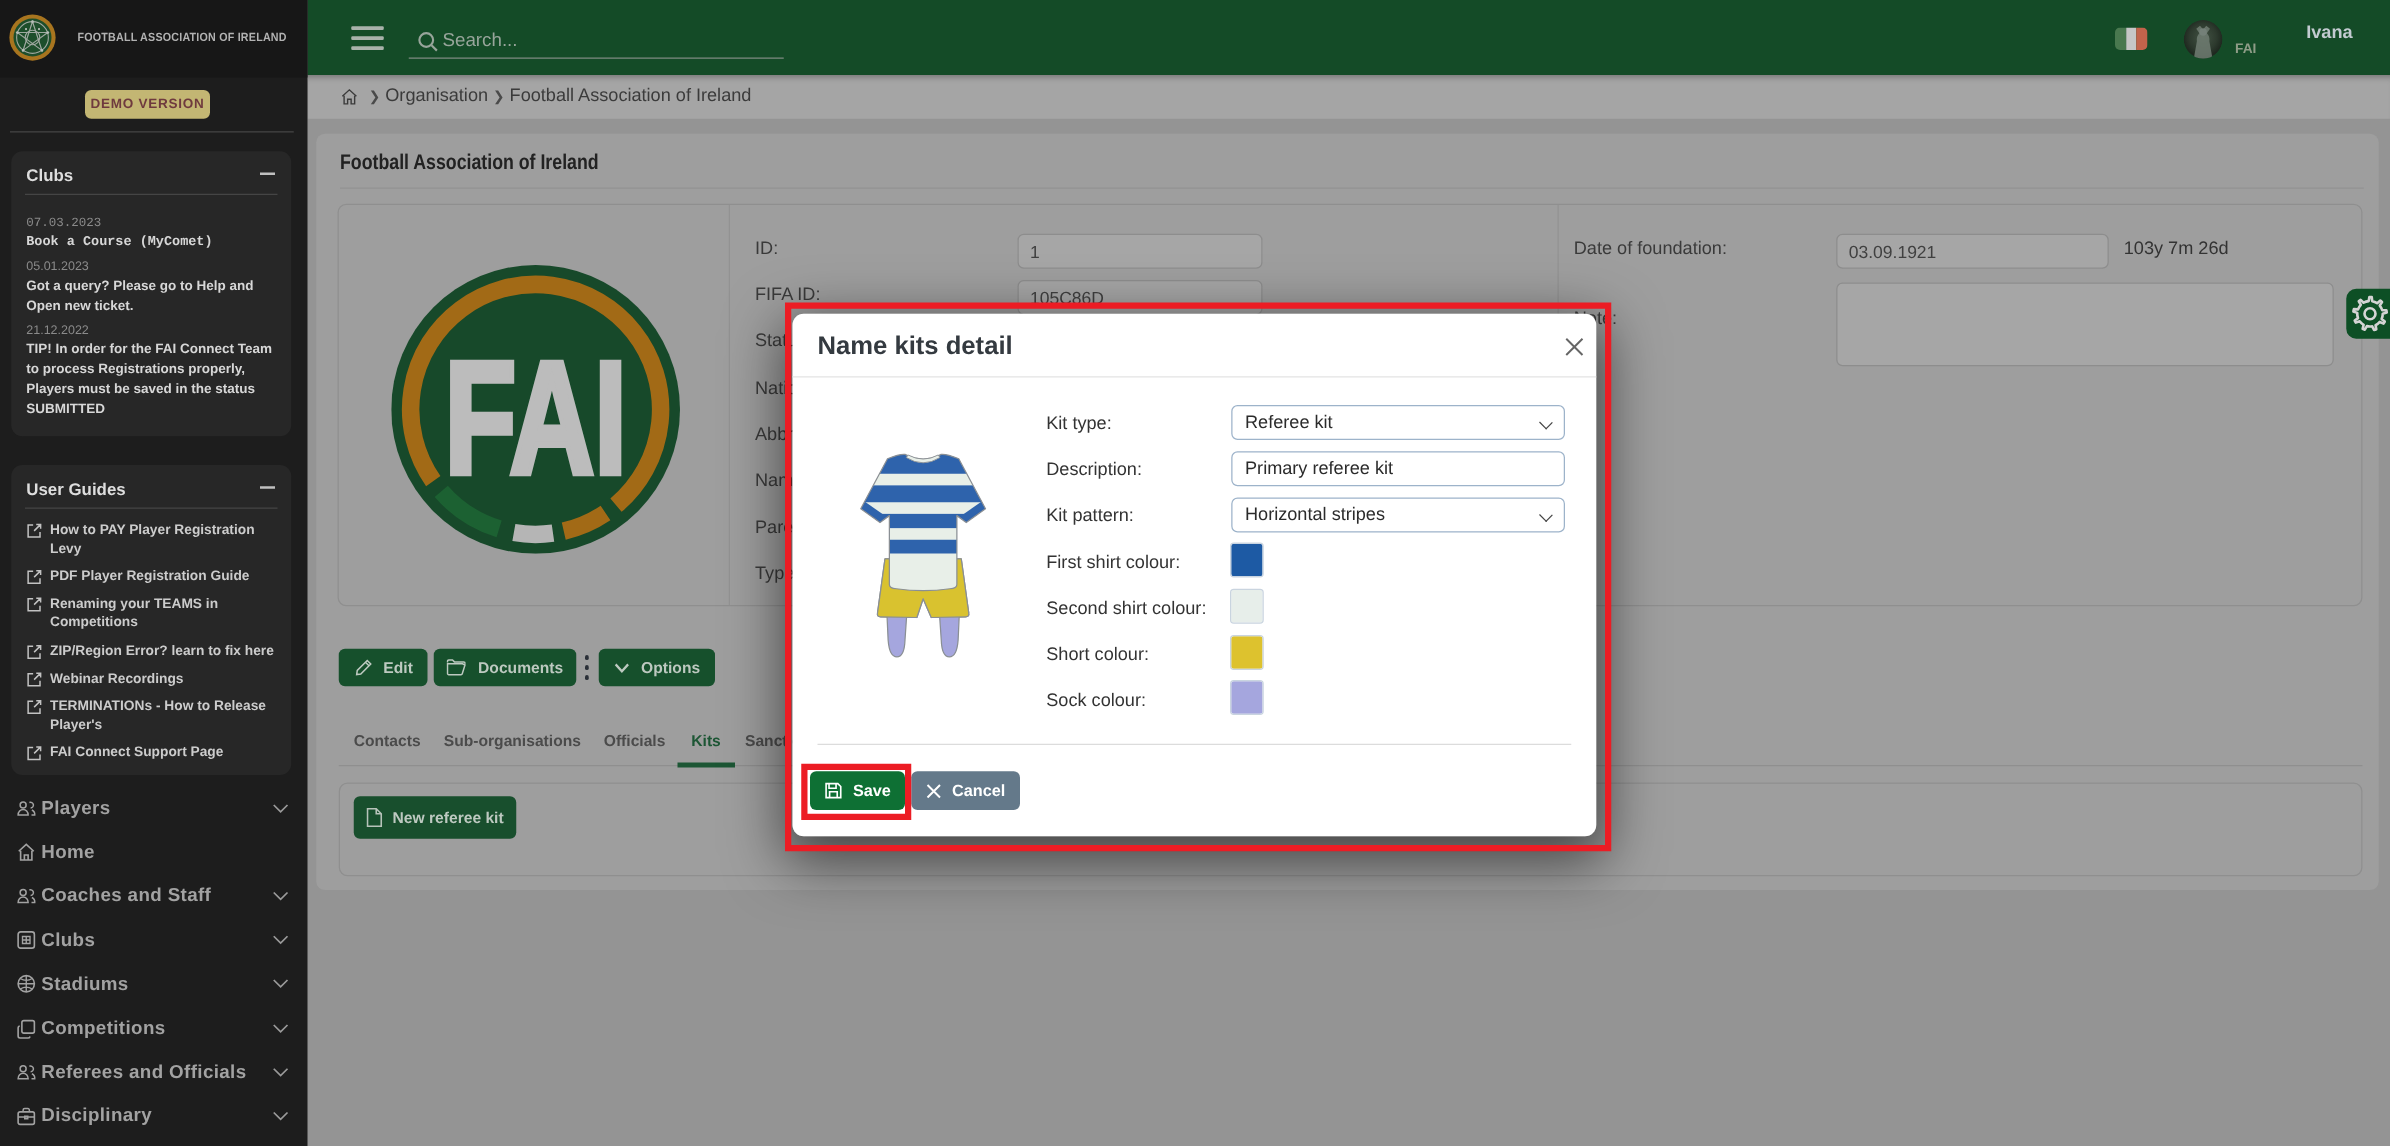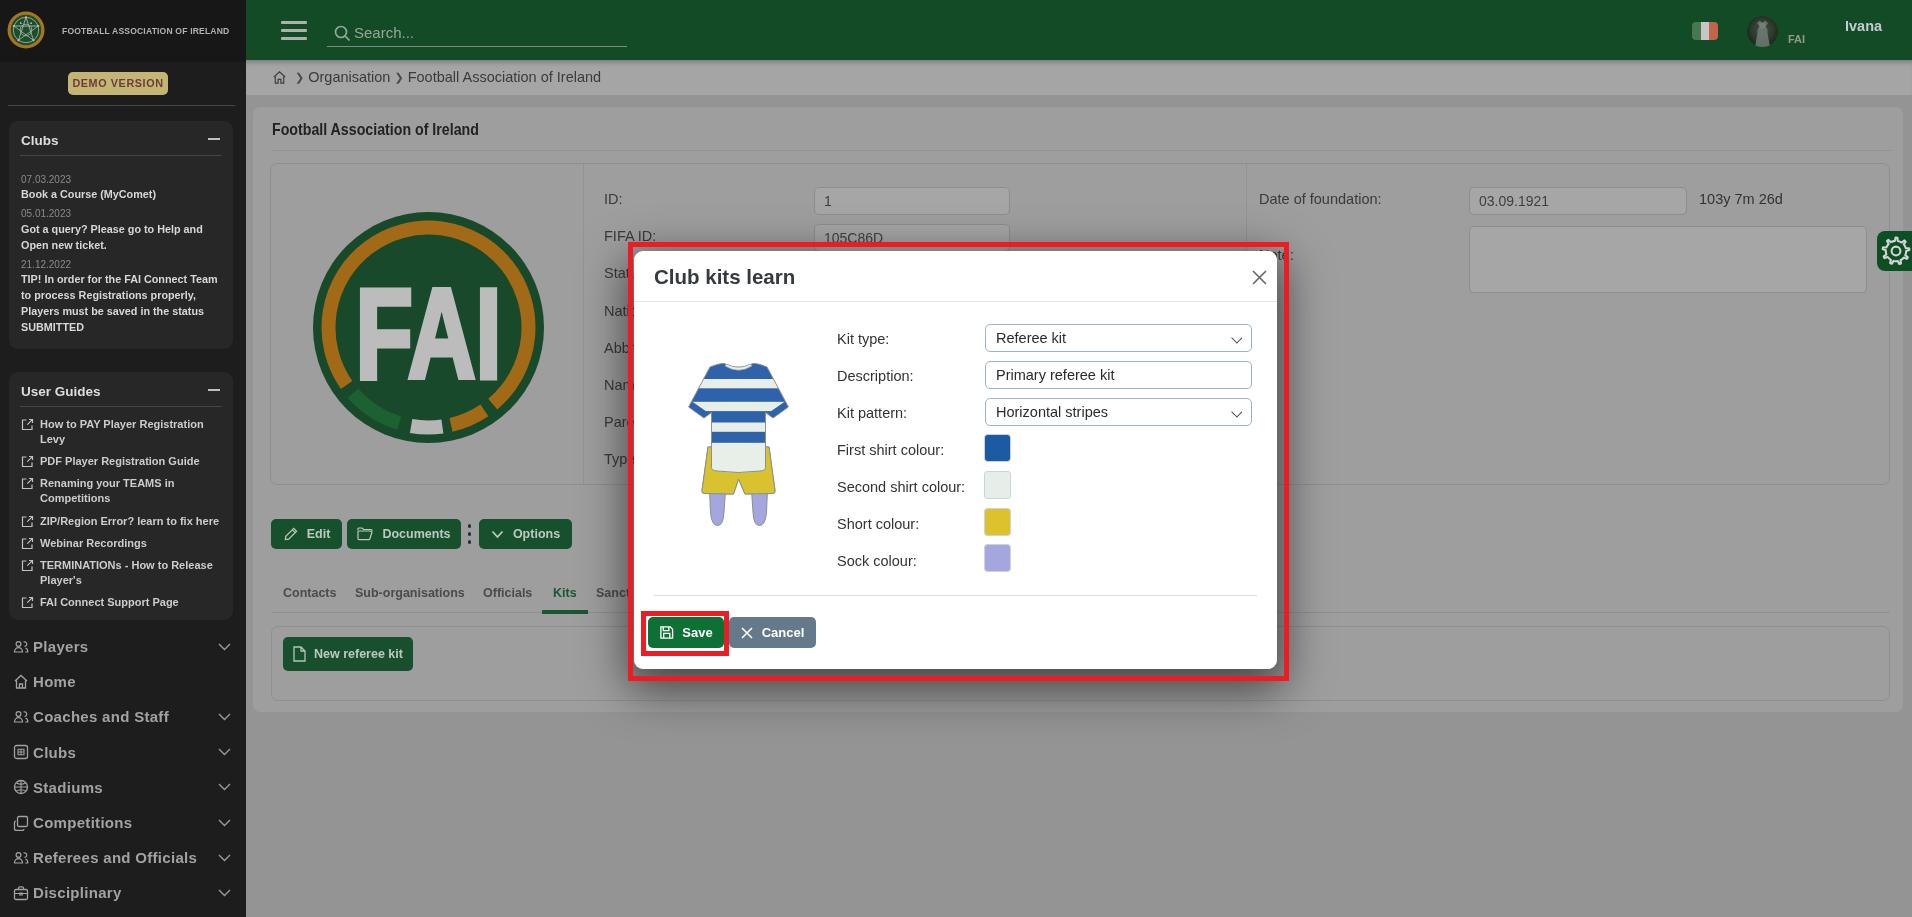--- a/index.html
+++ b/index.html
@@ -12,21 +12,21 @@
 #sb-logo { position:absolute; left:7px; top:11px; width:38px; height:38px; }
 #sb-title { position:absolute; left:62px; top:25px; white-space:nowrap; color:#b2b2b2; font-size:9.5px; font-weight:bold; letter-spacing:.2px; transform:scaleX(0.9); transform-origin:left center; }
 #demo-badge { position:absolute; left:68px; top:72px; width:100px; height:23px; background:#c3b673; border-radius:5px;
   color:#6f3a3e; font-size:10.8px; font-weight:bold; text-align:center; line-height:23px; letter-spacing:.6px; white-space:nowrap; }
 #sb-hr { position:absolute; left:8px; top:105px; width:227px; border-top:1px solid #454545; }
 .sb-card { position:absolute; left:9px; width:224px; background:#272727; border-radius:9px; }
 .sb-card h3 { color:#dedede; font-size:13.5px; padding:12px 12px 7px 12px; }
 .sb-card .minus { position:absolute; right:13px; top:17px; width:12px; border-top:2px solid #c0c0c0; }
 .sb-card .tdiv { border-top:1px solid #454545; margin:0 11px; }
 .news-item { padding:5.5px 6px 0 12px; }
-.news-item.ni1 { padding-top:17.5px; }
+.news-item.ni1 { padding-top:17.5px;font-family:Liberation Mono, monospace; }
 .news-date { color:#8a8a8a; font-size:10px; }
 .news-title { color:#d7d7d7; font-size:10.8px; font-weight:bold; line-height:15.8px; padding-top:2.5px; white-space:nowrap; }
 .ug-item { display:flex; color:#cccccc; font-size:11px; font-weight:bold; line-height:15.2px; padding:3.5px 2px 3.5px 12px; white-space:nowrap; }
 .ug-item svg { flex:0 0 13px; margin-right:6px; margin-top:1px; }
 #sb-nav { position:absolute; left:0; top:629px; width:246px; }
 .nav-item { position:relative; height:35.2px; display:flex; align-items:center; color:#a2a2a2; font-size:15px; font-weight:bold; letter-spacing:.3px; }
 .nav-item svg { position:absolute; left:13px; }
 .nav-item span { position:absolute; left:33px; }
 .nav-item .chev { position:absolute; left:218px; }
 
@@ -416,21 +416,21 @@
         <svg class="chev" width="13" height="8" viewBox="0 0 13 8">
           <path d="M1 1 L6.5 6.5 L12 1" fill="none" stroke="#9a9a9a" stroke-width="1.4"></path>
         </svg>
       </div>
     </div>
 </div>
 
 <div id="backdrop-shadow"></div>
 <div id="modal">
   <div id="m-head">
-    <div id="m-title">Club kits learn</div>
+    <div id="m-title">Name kits detail</div>
     <svg id="m-x" width="15" height="15" viewBox="0 0 15 15">
         <path d="M1 1 L14 14 M14 1 L1 14" stroke="#666" stroke-width="1.6"></path>
       </svg>
   </div>
   <svg id="kitimg" width="140" height="190" viewBox="0 0 140 190">
 <defs>
         <clipPath id="shirtclip">
           <path d="M 40 17 Q 50 13 54 13.5 Q 68.5 21 83 13.5 Q 87 13 97 17 L 118.4 57 L 103 68 L 95.5 62.5 L 95.5 117.5 Q 95.5 120.5 90 121 Q 68.5 124 47 121 Q 41.5 120.5 41.5 117.5 L 41.5 62.5 L 34 68 L 18.6 57 Z"></path>
         </clipPath>
       </defs>

